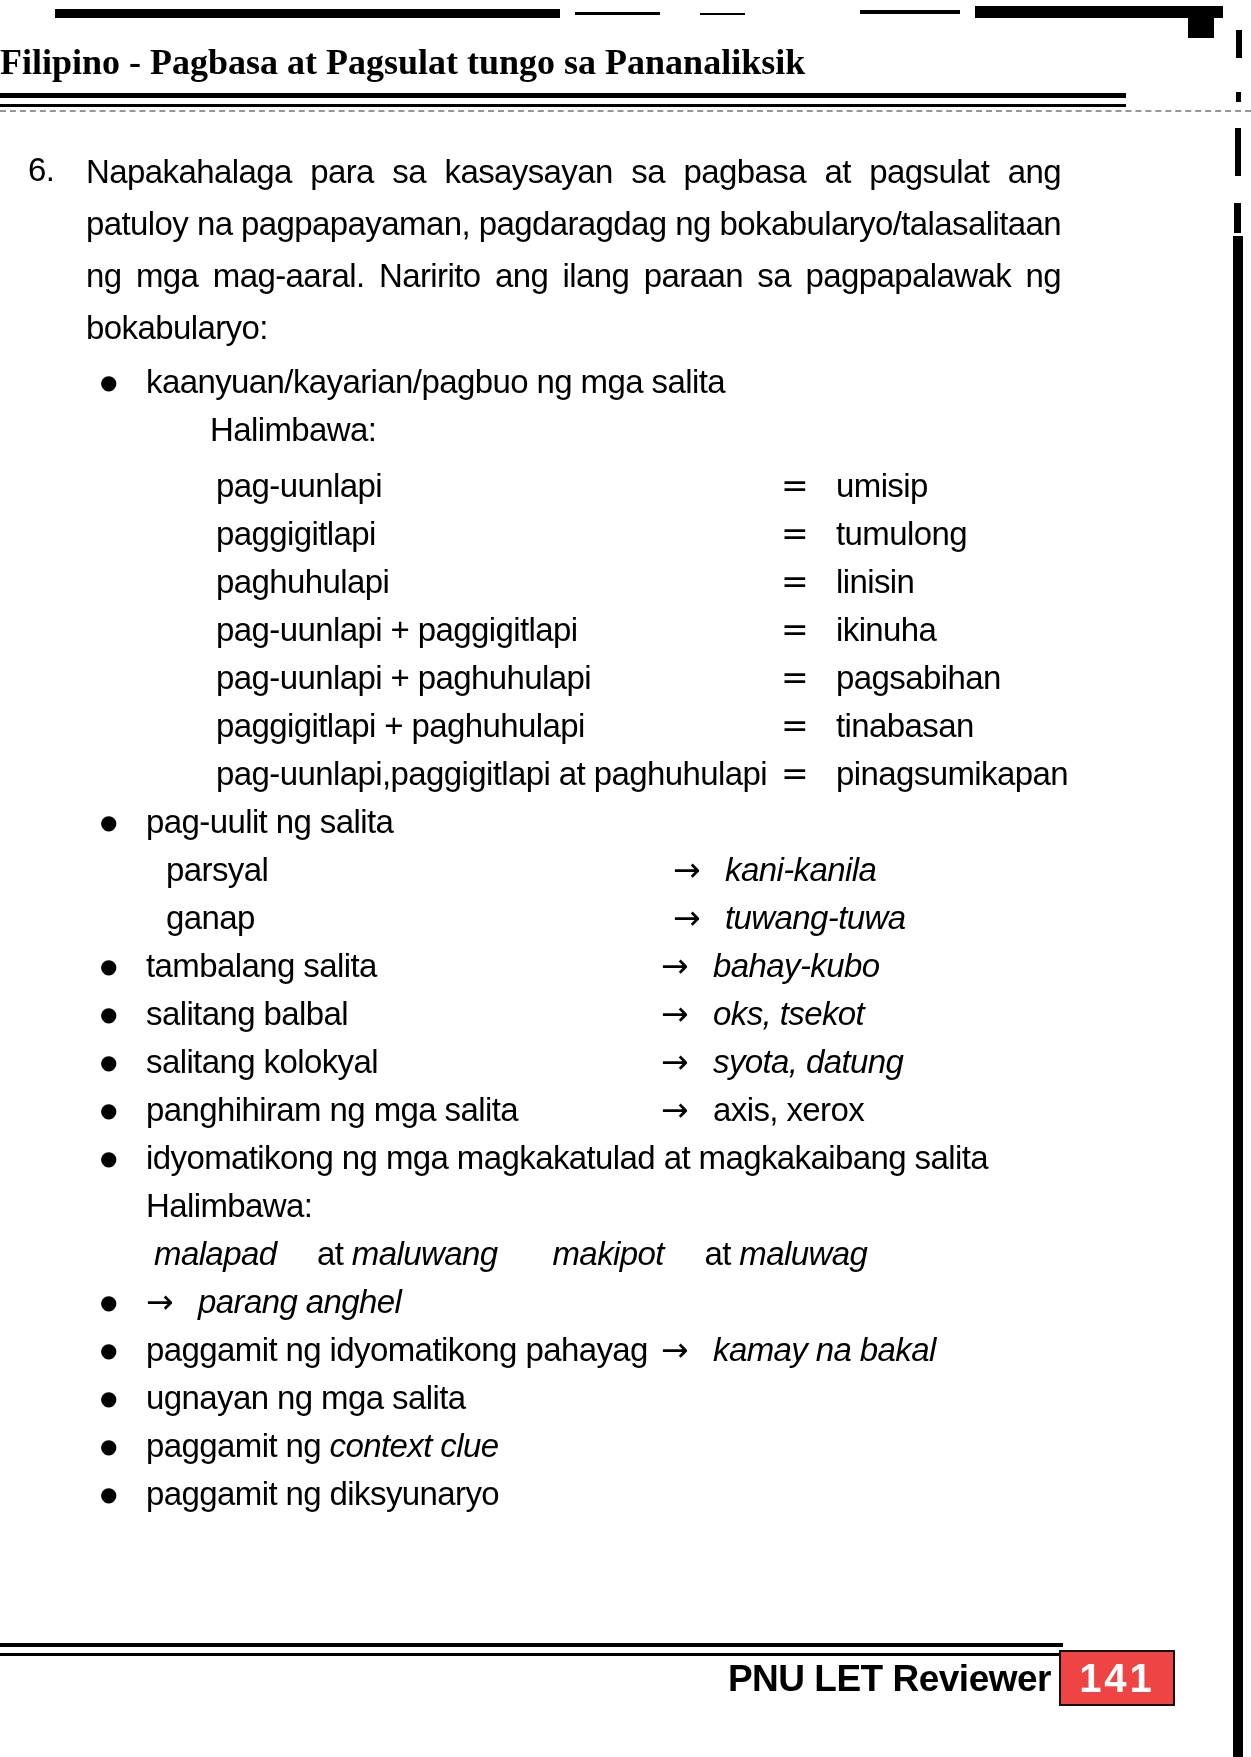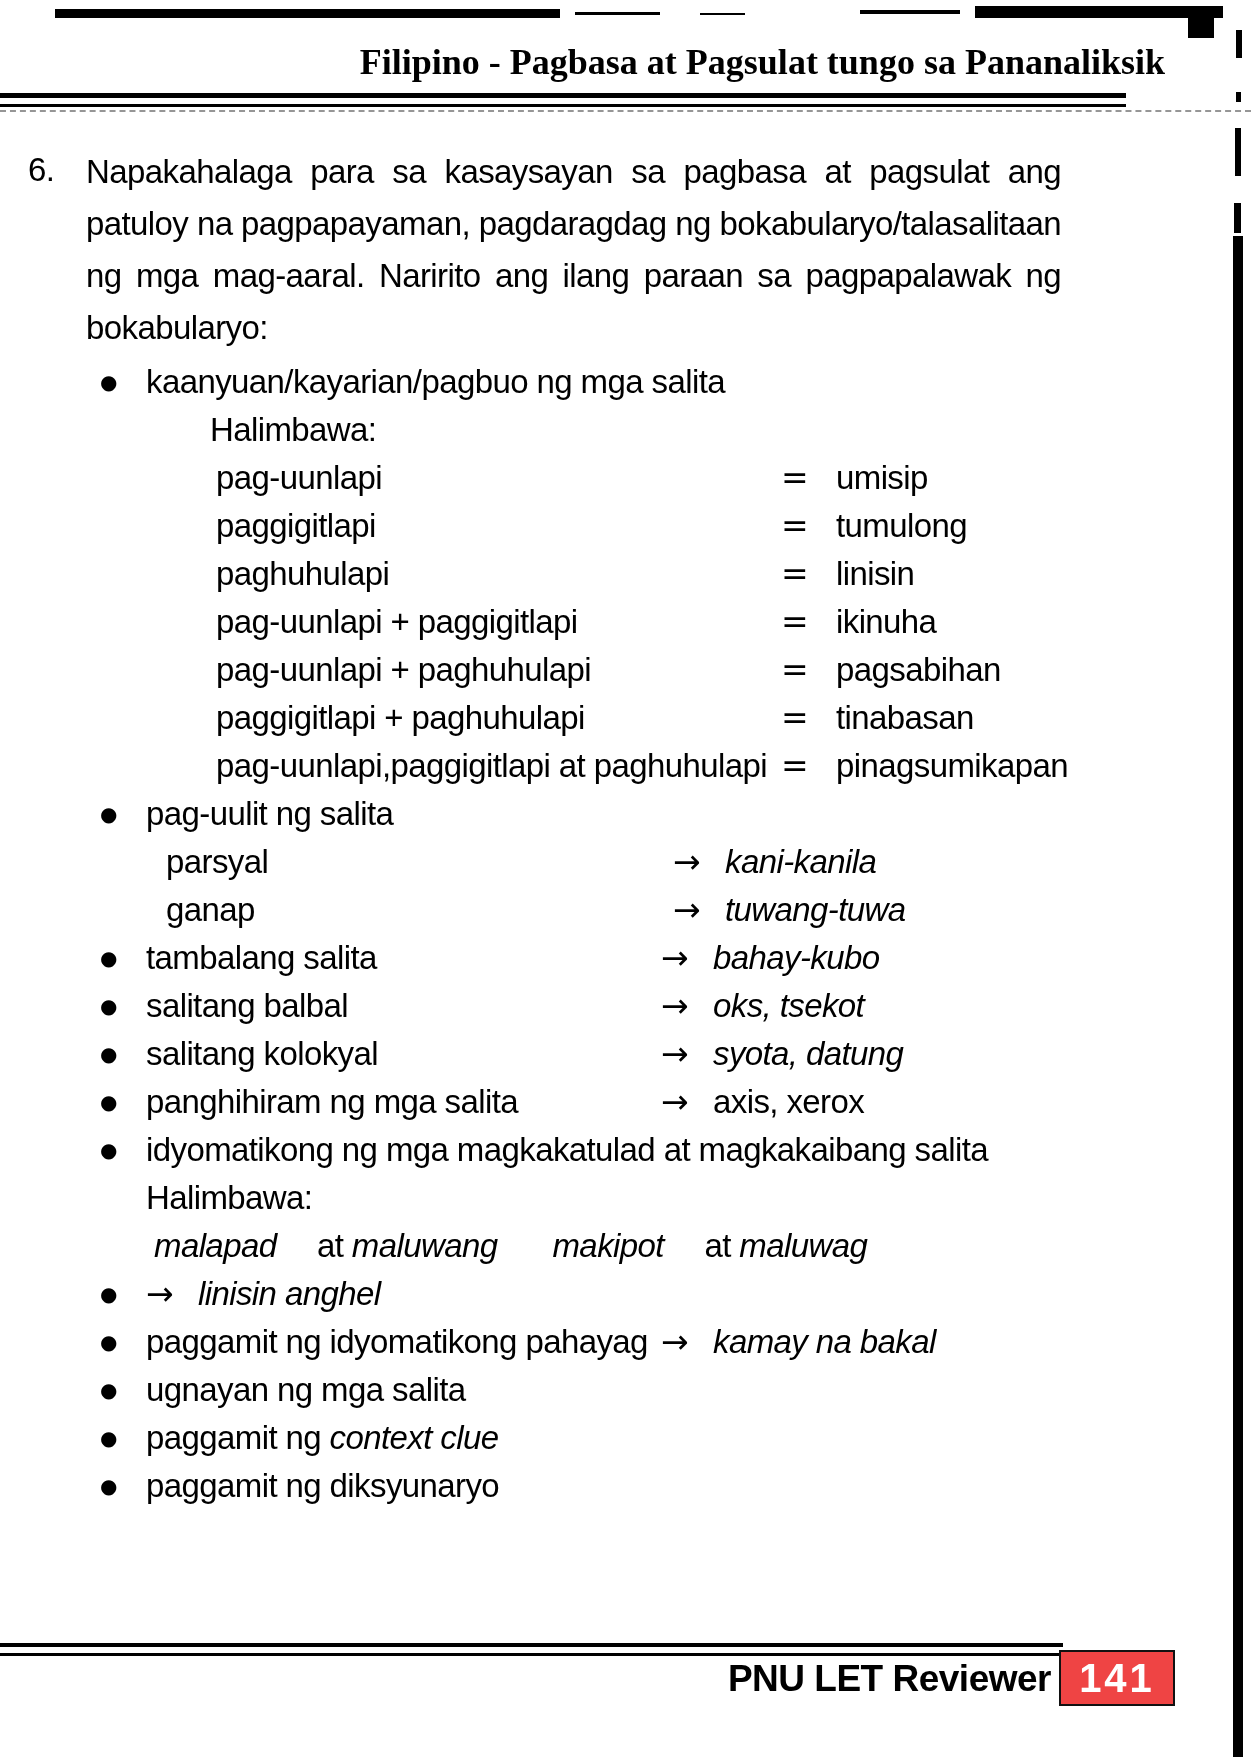--- a/index.html
+++ b/index.html
@@ -25,45 +25,44 @@
   .a-rdash2{left:1236px;top:92px;width:5px;height:10px;}
   .a-rdash3{left:1235px;top:128px;width:6px;height:48px;}
   .a-rdash4{left:1234px;top:203px;width:7px;height:30px;}
   
   .header{position:relative;padding-top:40px;}
   .page-title{
     font-family:"Liberation Serif",serif;
     font-weight:700;
     font-size:36px;
     line-height:44px;
-    text-align:right;
+    text-align:left;
     padding-right:86px;
     letter-spacing:0;
-    margin-left:26px;
   }
   .header-rule{margin-top:9px;width:1126px;}
   .header-rule .r1{height:5px;background:#000;}
   .header-rule .r2{height:3px;background:#000;margin-top:6px;}
   .header-dash{margin-top:3px;border-top:2px dashed #6b6b6b;width:100%;opacity:.7;}
   
   .content{margin:34px 0 0 28px;font-size:33px;line-height:48px;}
   .item-row{display:flex;}
   .item-number{width:58px;flex:0 0 58px;}
   .item-paragraph{width:975px;text-align:justify;line-height:52px;}
   .list{margin-left:72px;margin-top:4px;}
   .b-row{display:flex;}
   .dot{flex:0 0 14px;width:14px;font-size:20px;line-height:48px;font-family:"DejaVu Sans",sans-serif;}
   .b-content{margin-left:32px;flex:1;}
   .b-label{line-height:48px;}
   
   .pointer-para{margin-left:6px;width:912px;text-align:justify;line-height:49px;}
   .pointer{font-family:"DejaVu Sans",sans-serif;font-size:27px;margin-right:26px;}
   .example-label{margin-left:64px;line-height:48px;}
   
-  .affix-table{margin-left:70px;}
+  .affix-table{margin-left:70px;margin-top:8px;}
   .t-row{display:flex;line-height:48px;}
   .t-term{flex:0 0 565px;width:565px;}
   .t-eq{flex:0 0 55px;width:55px;font-family:"DejaVu Sans",sans-serif;}
   
   .arrow-row{display:flex;line-height:48px;}
   .ar-label{flex:0 0 515px;width:515px;}
   .ar-arrow{flex:0 0 52px;width:52px;font-family:"DejaVu Sans",sans-serif;}
   .sub-rows{margin-left:20px;}
   .sub-rows .ar-label{flex:0 0 507px;width:507px;}
   .ital{font-style:italic;}
@@ -234,21 +233,21 @@
             <span class="ital">malapad</span><span class="conj"> at </span><span class="ital">maluwang</span><span class="compare-g2"><span class="ital">makipot</span><span class="conj"> at </span><span class="ital">maluwag</span></span>
           </div>
         </div>
       </div>
 
       <div class="b-row">
         <span class="dot">●</span>
         <div class="b-content">
           <div class="arrow-row">
             <span class="ar-arrow">→</span>
-            <span class="ital">linisin anghel</span>
+            <span class="ital">parang anghel</span>
           </div>
         </div>
       </div>
 
       <div class="b-row">
         <span class="dot">●</span>
         <div class="b-content">
           <div class="arrow-row">
             <span class="ar-label">paggamit ng idyomatikong pahayag</span>
             <span class="ar-arrow">→</span>

